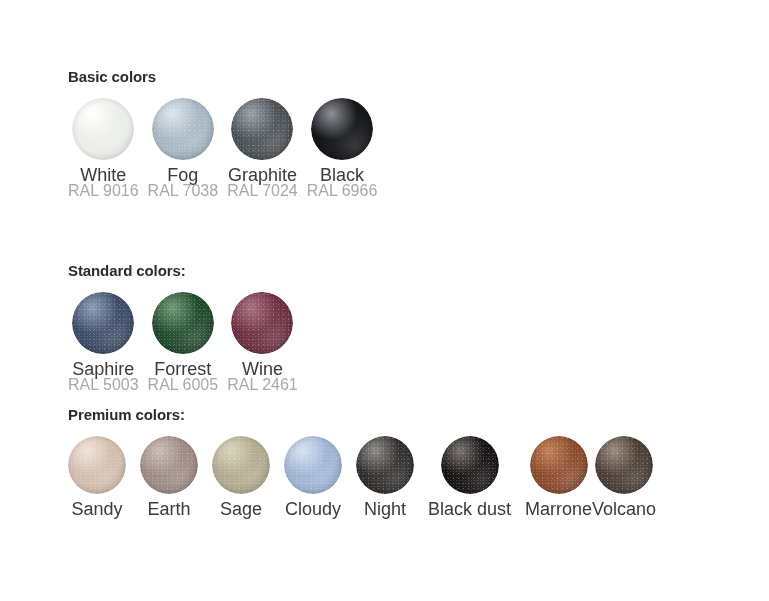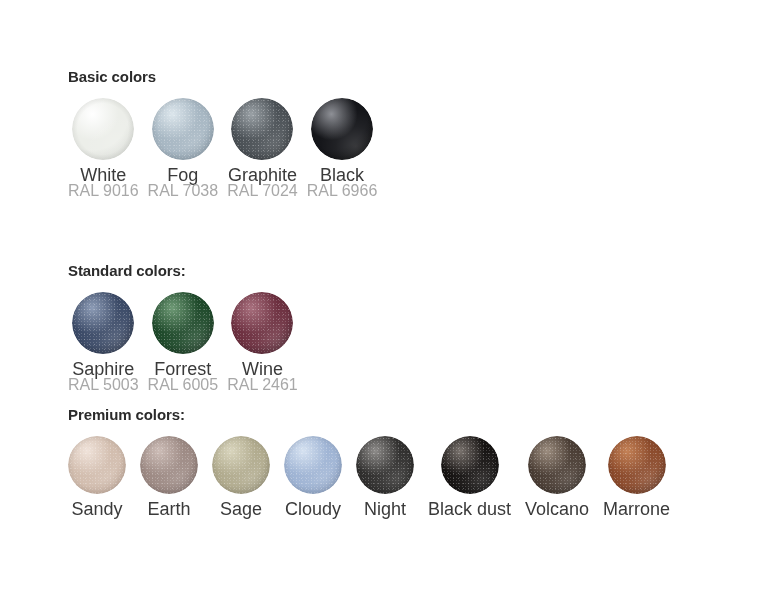--- a/index.html
+++ b/index.html
@@ -285,40 +285,40 @@
             <div class="sphere metallic" style="width: 58px; height: 58px;">
               <div class="shade" style="background: radial-gradient(circle at 33% 26%, rgb(122, 115, 110) 0%, rgb(22, 19, 18) 42%, rgb(22, 19, 18) 58%, rgb(0, 0, 0) 100%);"></div>
               <div class="speckle"></div>
               <div class="bounce"></div>
               <div class="rim"></div>
             </div>
           </div>
           <div class="swatch-name">Black dust</div>
           <div class="swatch-code"></div>
         </div>
+        <div class="swatch" style="margin-right: 0px;">
+          <div class="sphere-wrap">
+            <div class="sphere metallic" style="width: 58px; height: 58px;">
+              <div class="shade" style="background: radial-gradient(circle at 33% 26%, rgb(196, 130, 87) 0%, rgb(139, 74, 43) 42%, rgb(139, 74, 43) 58%, rgb(78, 36, 19) 100%);"></div>
+              <div class="speckle"></div>
+              <div class="bounce"></div>
+              <div class="rim"></div>
+            </div>
+          </div>
+          <div class="swatch-name">Marrone</div>
+          <div class="swatch-code"></div>
+        </div>
         <div class="swatch" style="margin-right: 14px;">
           <div class="sphere-wrap">
             <div class="sphere metallic" style="width: 58px; height: 58px;">
               <div class="shade" style="background: radial-gradient(circle at 33% 26%, rgb(156, 141, 127) 0%, rgb(74, 61, 52) 42%, rgb(74, 61, 52) 58%, rgb(34, 27, 22) 100%);"></div>
               <div class="speckle"></div>
               <div class="bounce"></div>
               <div class="rim"></div>
             </div>
           </div>
           <div class="swatch-name">Volcano</div>
-          <div class="swatch-code"></div>
-        </div>
-        <div class="swatch" style="margin-right: 0px;">
-          <div class="sphere-wrap">
-            <div class="sphere metallic" style="width: 58px; height: 58px;">
-              <div class="shade" style="background: radial-gradient(circle at 33% 26%, rgb(196, 130, 87) 0%, rgb(139, 74, 43) 42%, rgb(139, 74, 43) 58%, rgb(78, 36, 19) 100%);"></div>
-              <div class="speckle"></div>
-              <div class="bounce"></div>
-              <div class="rim"></div>
-            </div>
-          </div>
-          <div class="swatch-name">Marrone</div>
           <div class="swatch-code"></div>
         </div>
       </div>
   </div>
 
 </div>
 
 </body></html>

